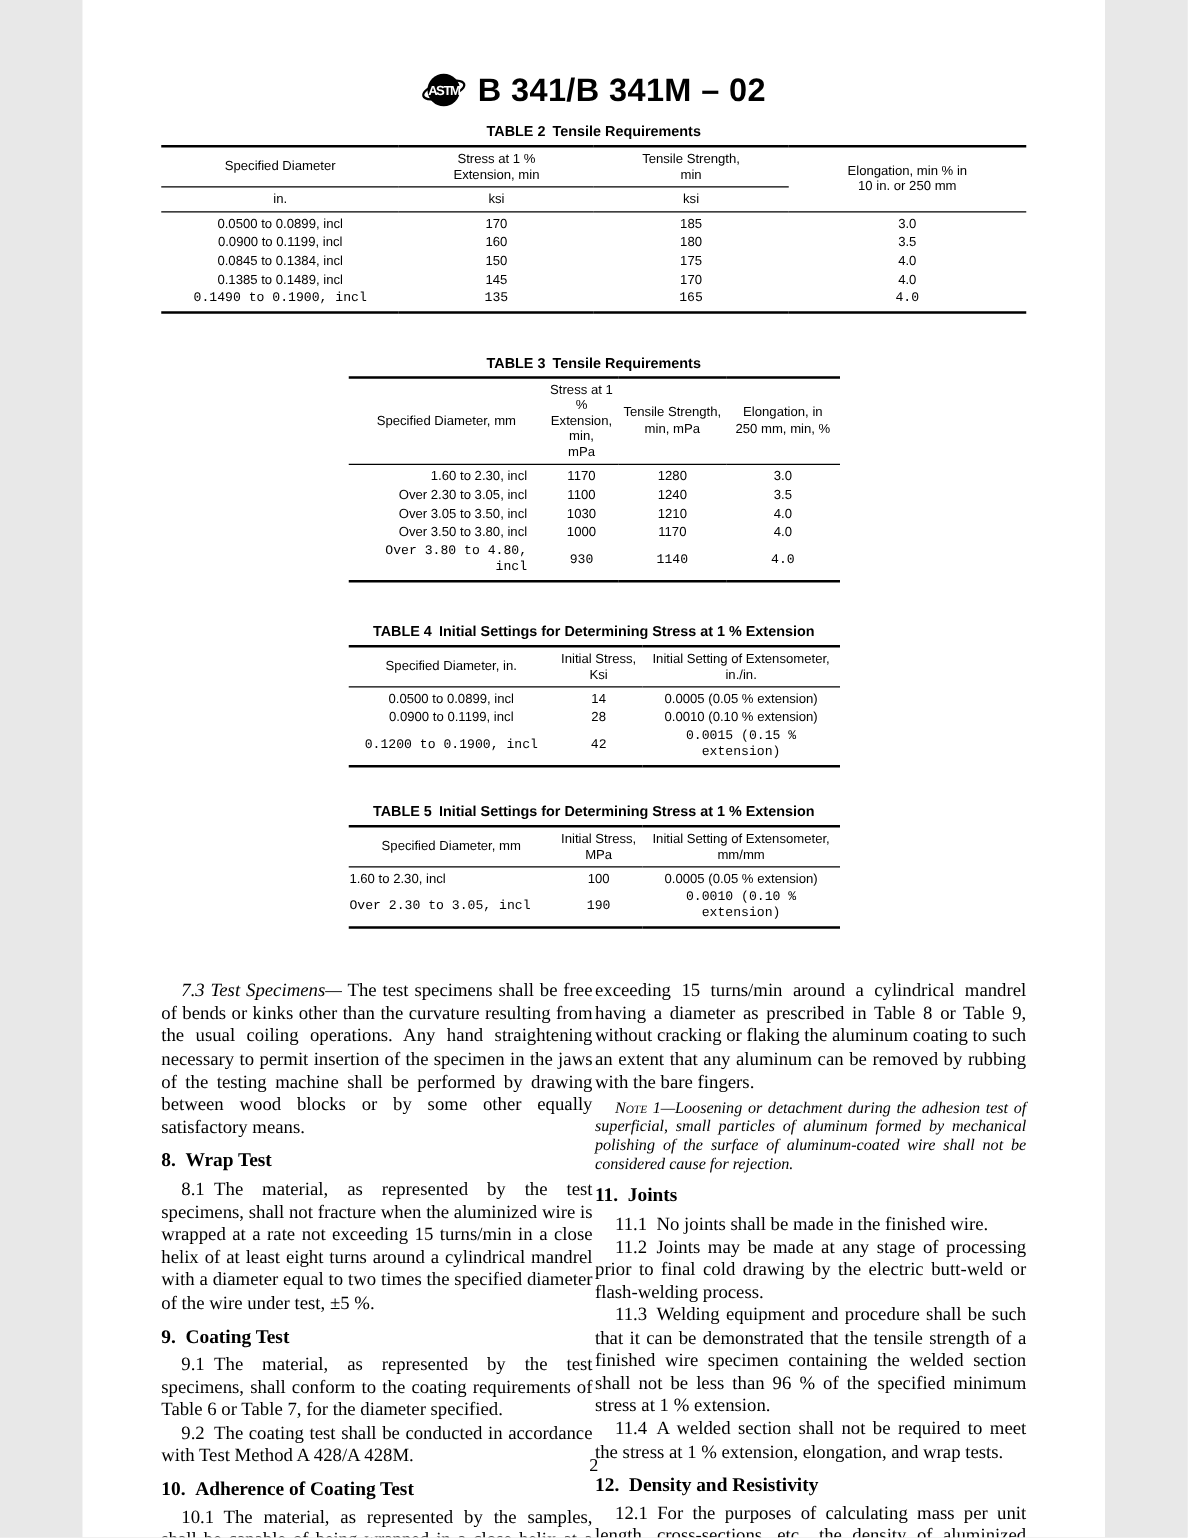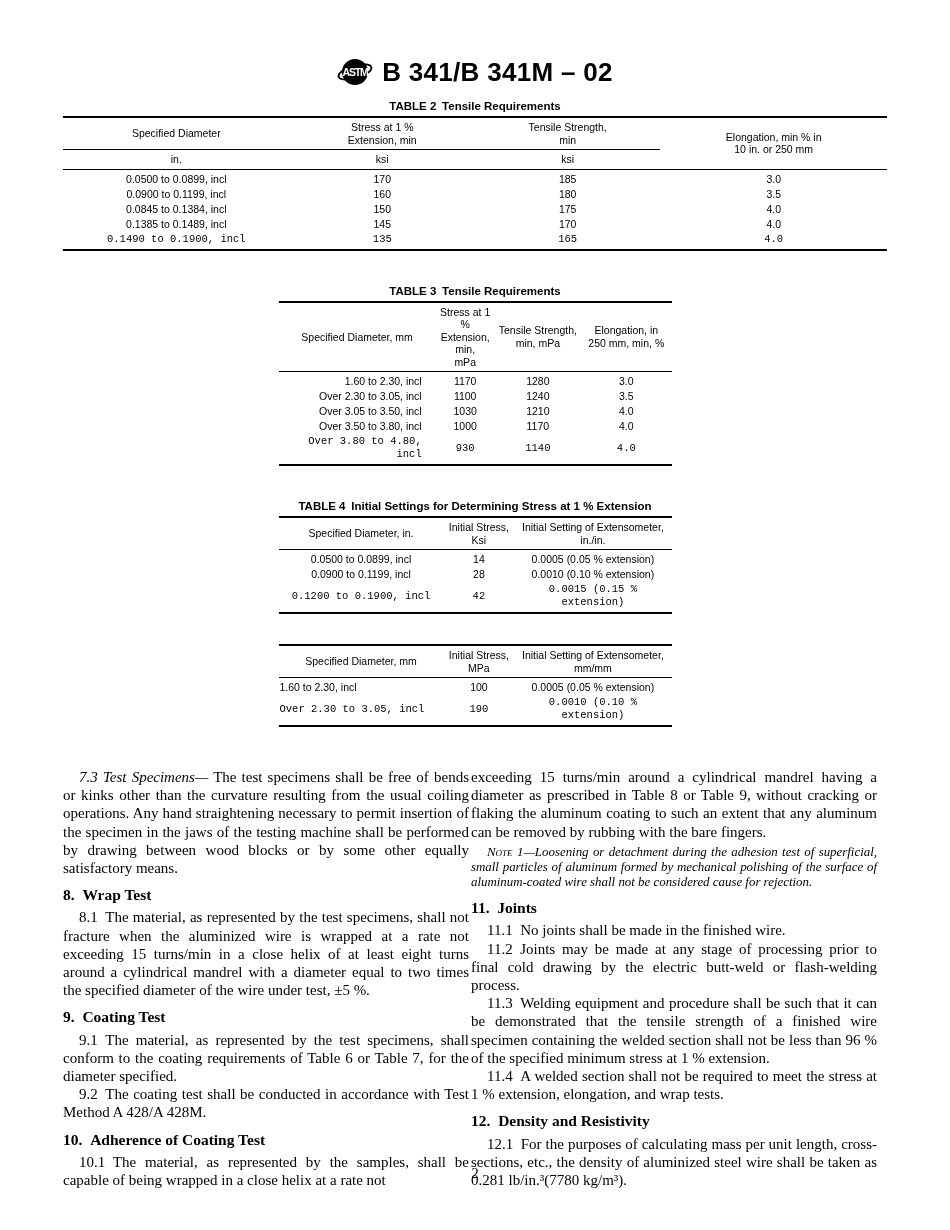--- a/index.html
+++ b/index.html
@@ -1,18 +1,18 @@
 <!DOCTYPE html>
 <html><head>
 <meta charset="utf-8">
 <style>
   html, body { margin: 0; padding: 0; background: #e8e8e8; }
   .page {
     position: relative;
-    width: 950px;
+    width: 818px;
     height: 1230px;
     margin: 0 auto;
     background: #ffffff;
     color: #000;
     box-sizing: border-box;
     padding: 55px 63px 0 63px;
     overflow: hidden;
     font-family: "Liberation Serif", serif;
   }
 
@@ -264,20 +264,21 @@
         <td>0.0010 (0.10 % extension)</td>
       </tr>
       <tr>
         <td>0.1200 to 0.1900, incl</td>
         <td>42</td>
         <td>0.0015 (0.15 % extension)</td>
       </tr>
     </tbody>
   </table>
 
+  <div class="tbl-title">TABLE 5 Initial Settings for Determining Stress at 1 % Extension</div>
   <table class="t t-small t5">
     <colgroup>
         <col style="width:42%">
         <col style="width:18%">
         <col style="width:40%">
       </colgroup>
     <thead>
       <tr>
         <th class="rule-b">Specified Diameter, mm</th>
         <th class="rule-b">Initial Stress,

